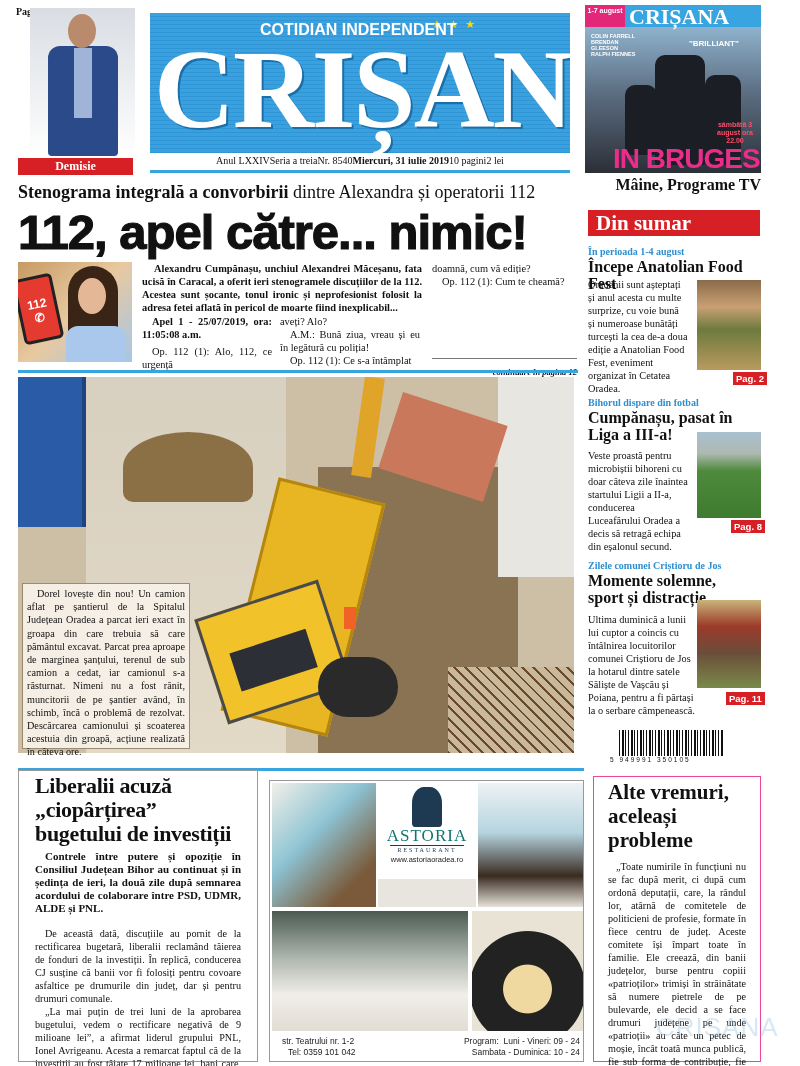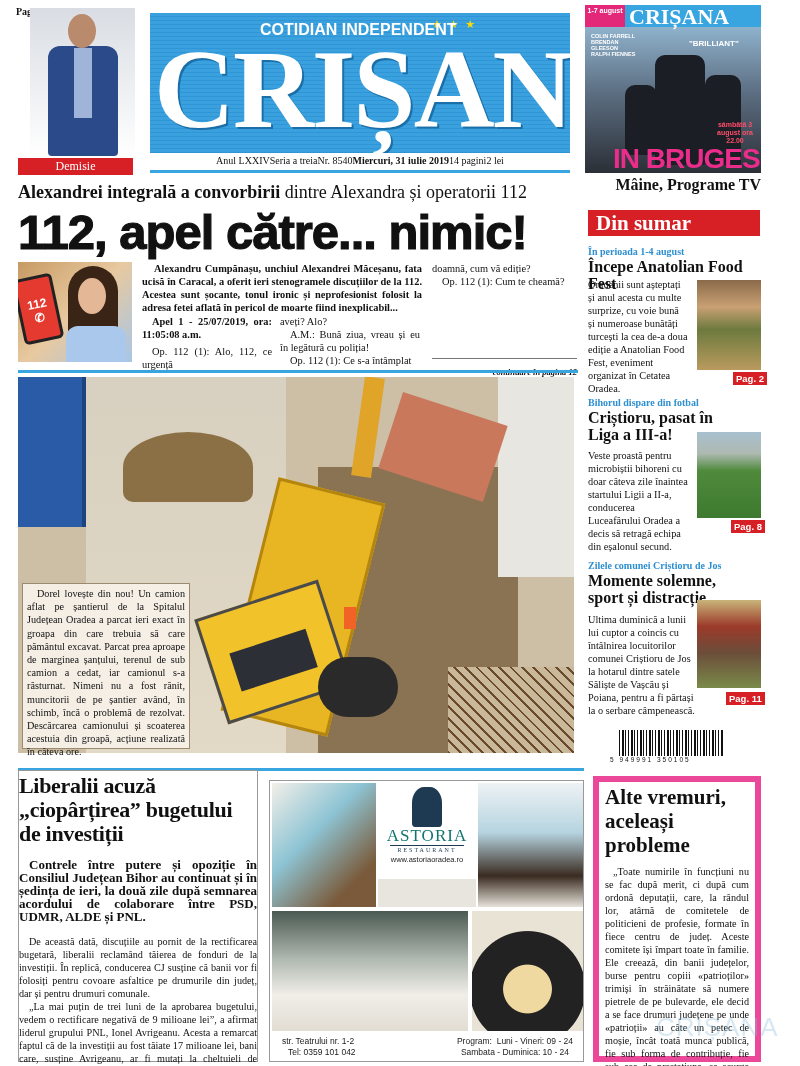--- a/index.html
+++ b/index.html
@@ -4,21 +4,21 @@
 <style>
 *{box-sizing:border-box;margin:0;padding:0}
 body{width:800px;height:1066px;background:#fff;font-family:"Liberation Serif","DejaVu Serif",serif;color:#111;position:relative;overflow:hidden}
 .abs{position:absolute}
 
 #pag3{left:16px;top:6px;font-size:10px;font-weight:bold}
 #person-photo{left:30px;top:8px;width:105px;height:150px;background:linear-gradient(180deg,#d9dde3 0%,#fff 100%)}
 #person-photo .head{position:absolute;left:38px;top:6px;width:28px;height:34px;border-radius:50%;background:#b98a6c}
 #person-photo .body{position:absolute;left:18px;top:38px;width:70px;height:110px;background:#2a4a8a;border-radius:12px 12px 4px 4px}
 #person-photo .shirt{position:absolute;left:44px;top:40px;width:18px;height:70px;background:#9fb4d8}
-#demisie{left:18px;top:158px;width:115px;height:17px;background:#d71f26;color:#fff;font-size:12px;font-weight:normal;text-align:center;line-height:17px}
+#demisie{left:18px;top:158px;width:115px;height:17px;background:#d71f26;color:#fff;font-size:12px;font-weight:bold;text-align:center;line-height:17px}
 #masthead{left:150px;top:13px;width:420px;height:140px;background:repeating-linear-gradient(180deg,#3aa1de 0 3px,#2e95d6 3px 4px);overflow:hidden}
 #masthead .sub{position:absolute;left:110px;top:8px;font-family:"Liberation Sans",sans-serif;color:#fff;font-weight:bold;font-size:16px;letter-spacing:0}
 #masthead .title{position:absolute;left:4px;top:20px;width:412px;text-align:center;font-family:"Liberation Serif",serif;color:#fff;font-size:112px;line-height:112px;font-weight:bold;letter-spacing:-2px;text-shadow:2px 2px 0 #1a6fa8}
 #masthead .stars{position:absolute;left:282px;top:5px;width:60px;height:30px;color:#f5d90a;font-size:11px;letter-spacing:2px}
 #infobar{left:150px;top:155px;width:420px;height:14px;font-size:10px;display:flex;justify-content:center;padding:0 8px}
 #infobar .bold{font-weight:bold}
 #infoline{left:150px;top:170px;width:420px;height:3px;background:#39a5e0}
 #tv-promo{left:585px;top:5px;width:176px;height:168px;background:#233a55;overflow:hidden}
 #tv-promo .topband{position:absolute;left:0;top:0;width:176px;height:22px;background:#39a5e0}
 #tv-promo .dates{position:absolute;left:0;top:0;width:40px;height:22px;background:#e3287a;color:#fff;font-size:7px;text-align:center;font-family:"Liberation Sans",sans-serif;font-weight:bold;line-height:7px;padding-top:2px}
@@ -84,36 +84,36 @@
 #sb2-b{left:731px;top:520px}
 #sb3-k{left:588px;top:560px}
 #sb3-t{left:588px;top:572px;width:175px}
 #sb3-x{left:588px;top:613px;width:110px}
 #sb3-p{left:697px;top:600px;width:64px;height:88px;background:linear-gradient(180deg,#c9b47a 0%,#9c3a2a 30%,#6b4d3a 60%,#7a8a4a 100%)}
 #sb3-b{left:726px;top:692px}
 #barcode{left:619px;top:730px;width:104px;height:28px;background:repeating-linear-gradient(90deg,#111 0 1px,#fff 1px 3px,#111 3px 5px,#fff 5px 6px,#111 6px 7px,#fff 7px 9px)}
 #barcode-num{left:606px;top:756px;width:120px;font-family:"Liberation Sans",sans-serif;font-size:6.5px;letter-spacing:2px;background:#fff;padding-left:4px}
 
 #top-rule{left:18px;top:768px;width:566px;height:3px;background:#39a5e0}
-#lib-box{left:18px;top:770px;width:240px;height:292px;border:1px solid #999;padding:3px 0}
+#lib-box{left:18px;top:770px;width:240px;height:292px;border:1px solid #999;padding:3px 16px}
 #lib-title{font-size:22px;font-weight:bold;line-height:24px;font-family:"Liberation Serif",serif;letter-spacing:-0.3px}
-#lib-lead{font-size:13px;line-height:13px;font-weight:bold;text-align:justify;text-indent:10px;margin-top:12px}
+#lib-lead{font-size:11px;line-height:13px;font-weight:bold;text-align:justify;text-indent:10px;margin-top:4px}
 #lib-body{font-size:10.2px;line-height:13px;text-align:justify;margin-top:12px}
 #lib-body p{text-indent:10px}
 #ad{left:269px;top:780px;width:315px;height:282px;border:1px solid #999;background:#fff;overflow:hidden}
 .adimg{position:absolute}
 #ad .logo{position:absolute;left:108px;top:2px;width:98px;height:96px;background:#fff;text-align:center}
 #ad .logo .chef{width:30px;height:40px;margin:4px auto 0;background:#1e3a52;border-radius:40% 40% 10% 10%}
 #ad .logo .name{font-size:17px;color:#0f766e;letter-spacing:1px;line-height:18px}
 #ad .logo .rest{font-size:6px;letter-spacing:2px;color:#1e3a52;border-top:1px solid #1e3a52;margin:0 12px;padding-top:1px}
 #ad .logo .url{font-family:"Liberation Sans",sans-serif;font-size:7.5px;color:#222;margin-top:2px}
 #ad .footer{position:absolute;left:0;top:252px;width:315px;height:30px;font-family:"Liberation Sans",sans-serif;font-size:8.5px;line-height:11px;color:#222}
 #ad .footer .l{position:absolute;left:12px;top:3px;width:110px}
-#ad .footer .r{position:absolute;left:180px;top:3px;width:130px;text-align:center}
-#emin-box{left:593px;top:776px;width:168px;height:286px;border:6px solid #ec4899;padding:3px 6px}
+#ad .footer .r{position:absolute;left:180px;top:3px;width:130px;text-align:right}
+#emin-box{left:593px;top:776px;width:168px;height:286px;border:1px solid #ec4899;padding:3px 14px}
 #emin-title{font-size:21px;font-weight:bold;line-height:24px}
 #emin-quote{font-size:10.2px;line-height:13px;text-align:justify;text-indent:8px;margin-top:8px}
 #watermark{left:656px;top:1012px;font-family:"Liberation Sans",sans-serif;font-size:26px;color:rgba(140,190,220,.35);letter-spacing:1px}
 </style>
 </head>
 <body>
 
 <div class="abs" id="pag3">Pag. 3</div>
 <div class="abs" id="person-photo">
   <div class="body"></div>
@@ -125,21 +125,21 @@
 <div class="abs" id="masthead">
   <div class="stars">★ ★ ★</div>
   <div class="sub">COTIDIAN INDEPENDENT</div>
   <div class="title">CRIȘANA</div>
 </div>
 <div class="abs" id="infobar">
   <span>Anul LXXIV</span>
   <span>Seria a treia</span>
   <span>Nr. 8540</span>
   <span class="bold">Miercuri, 31 iulie 2019</span>
-  <span>14 pagini</span>
+  <span>10 pagini</span>
   <span>2 lei</span>
 </div>
 <div class="abs" id="infoline"></div>
 
 <div class="abs" id="tv-promo">
   <div class="scene"></div>
   <div class="figure" style="left:40px;top:80px;width:32px;height:70px"></div>
   <div class="figure" style="left:70px;top:50px;width:50px;height:110px"></div>
   <div class="figure" style="left:120px;top:70px;width:36px;height:90px"></div>
   <div class="topband"></div>
@@ -149,21 +149,21 @@
     <div>COLIN FARRELL</div>
     <div>BRENDAN GLEESON</div>
     <div>RALPH FIENNES</div>
   </div>
   <div class="quote">"BRILLIANT"</div>
   <div class="airtime" style="width:44px">sâmbătă 3 august ora 22.00</div>
   <div class="movie">IN BRUGES</div>
 </div>
 <div class="abs" id="tv-caption">Mâine, Programe TV</div>
 
-<div class="abs" id="kicker"><b>Alexandrei integrală a convorbirii</b><span> dintre Alexandra și operatorii 112</span></div>
+<div class="abs" id="kicker"><b>Stenograma integrală a convorbirii</b><span> dintre Alexandra și operatorii 112</span></div>
 <h1 class="abs" id="headline">112, apel către... nimic!</h1>
 
 <div class="abs" id="girl-photo">
   <div class="hair"></div>
   <div class="face"></div>
   <div class="shirt"></div>
   <div class="phone"><span>112</span><br>✆</div>
 </div>
 <p class="abs" id="lead">Alexandru Cumpănașu, unchiul Alexandrei Măceșanu, fata ucisă în Caracal, a oferit ieri stenogramele discuțiilor de la 112. Acestea sunt șocante, tonul ironic și neprofesionist folosit la adresa fetei aflată în pericol de moarte fiind inexplicabil...</p>
 <div class="abs col" id="col1">
@@ -204,21 +204,21 @@
 
 <div class="abs" id="din-sumar">Din sumar</div>
 
 <div class="abs sb-kicker" id="sb1-k">În perioada 1-4 august</div>
 <div class="abs sb-title" id="sb1-t">Începe Anatolian Food Fest</div>
 <div class="abs sb-text" id="sb1-x">Orădenii sunt așteptați și anul acesta cu multe surprize, cu voie bună și numeroase bunătăți turcești la cea de-a doua ediție a Anatolian Food Fest, eveniment organizat în Cetatea Oradea.</div>
 <div class="abs sb-photo" id="sb1-p"></div>
 <div class="pag-badge" id="sb1-b">Pag. 2</div>
 
 <div class="abs sb-kicker" id="sb2-k">Bihorul dispare din fotbal</div>
-<div class="abs sb-title" id="sb2-t" style="width:150px">Criștioru, pasat în Liga a III-a!</div>
+<div class="abs sb-title" id="sb2-t" style="width:150px">Cumpănașu, pasat în Liga a III-a!</div>
 <div class="abs sb-text" id="sb2-x">Veste proastă pentru microbiștii bihoreni cu doar câteva zile înaintea startului Ligii a II-a, conducerea Luceafărului Oradea a decis să retragă echipa din eșalonul secund.</div>
 <div class="abs sb-photo" id="sb2-p"></div>
 <div class="pag-badge" id="sb2-b">Pag. 8</div>
 
 <div class="abs sb-kicker" id="sb3-k">Zilele comunei Criștioru de Jos</div>
 <div class="abs sb-title" id="sb3-t" style="width:150px">Momente solemne, sport și distracție</div>
 <div class="abs sb-text" id="sb3-x">Ultima duminică a lunii lui cuptor a coincis cu întâlnirea locuitorilor comunei Criștioru de Jos la hotarul dintre satele Săliște de Vașcău și Poiana, pentru a fi părtași la o serbare câmpenească.</div>
 <div class="abs sb-photo" id="sb3-p"></div>
 <div class="pag-badge" id="sb3-b">Pag. 11</div>
 

